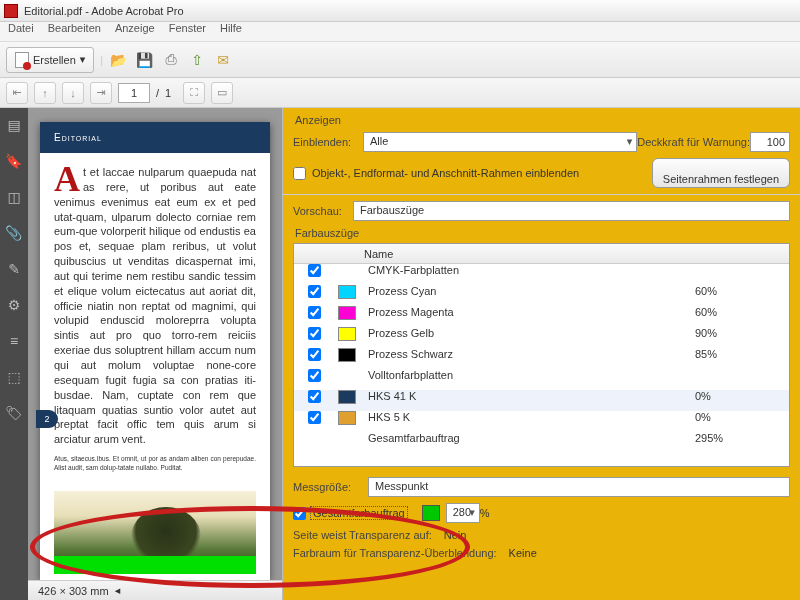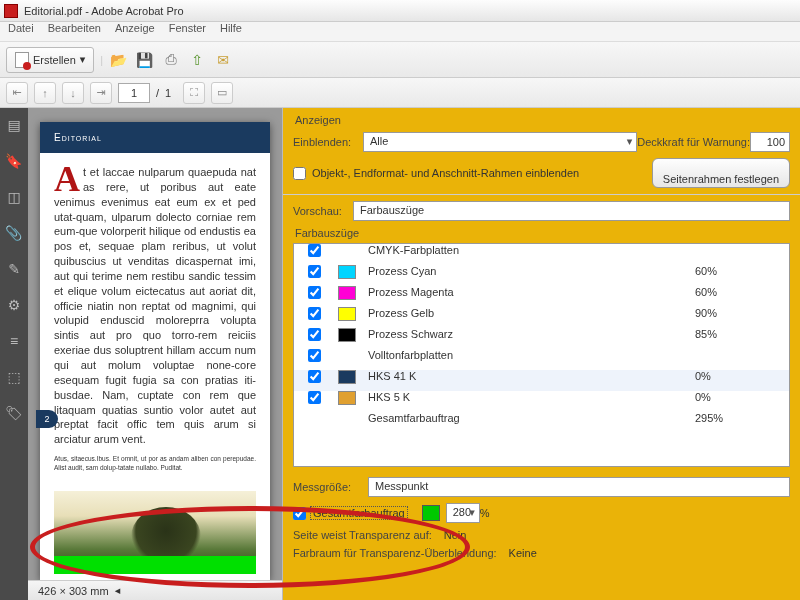--- a/index.html
+++ b/index.html
@@ -144,20 +144,26 @@
     </div>
     <div style="border-top:1px solid #ccc;margin:6px -10px"></div>
     <div class="row">
       <label style="width:60px">Vorschau:</label>
       <div class="txtinp"><span>Farbauszüge</span></div>
     </div>
 
     <div class="group">
       <div class="group-title">Farbauszüge</div>
       <div class="list">
+        <div class="list-head">
+          <div class="col-chk"></div>
+          <div class="col-sw"></div>
+          <div class="col-name">Name</div>
+          <div class="col-pct"></div>
+        </div>
         <div id="list-rows">
             <div class="list-row nohov">
               <div class="col-chk"><input type="checkbox" class="cb" checked="" style=""></div>
               <div class="col-sw"></div>
               <div class="col-name">CMYK-Farbplatten</div>
               <div class="col-pct"></div>
             </div>
             <div class="list-row nohov">
               <div class="col-chk"><input type="checkbox" class="cb" checked="" style=""></div>
               <div class="col-sw">

